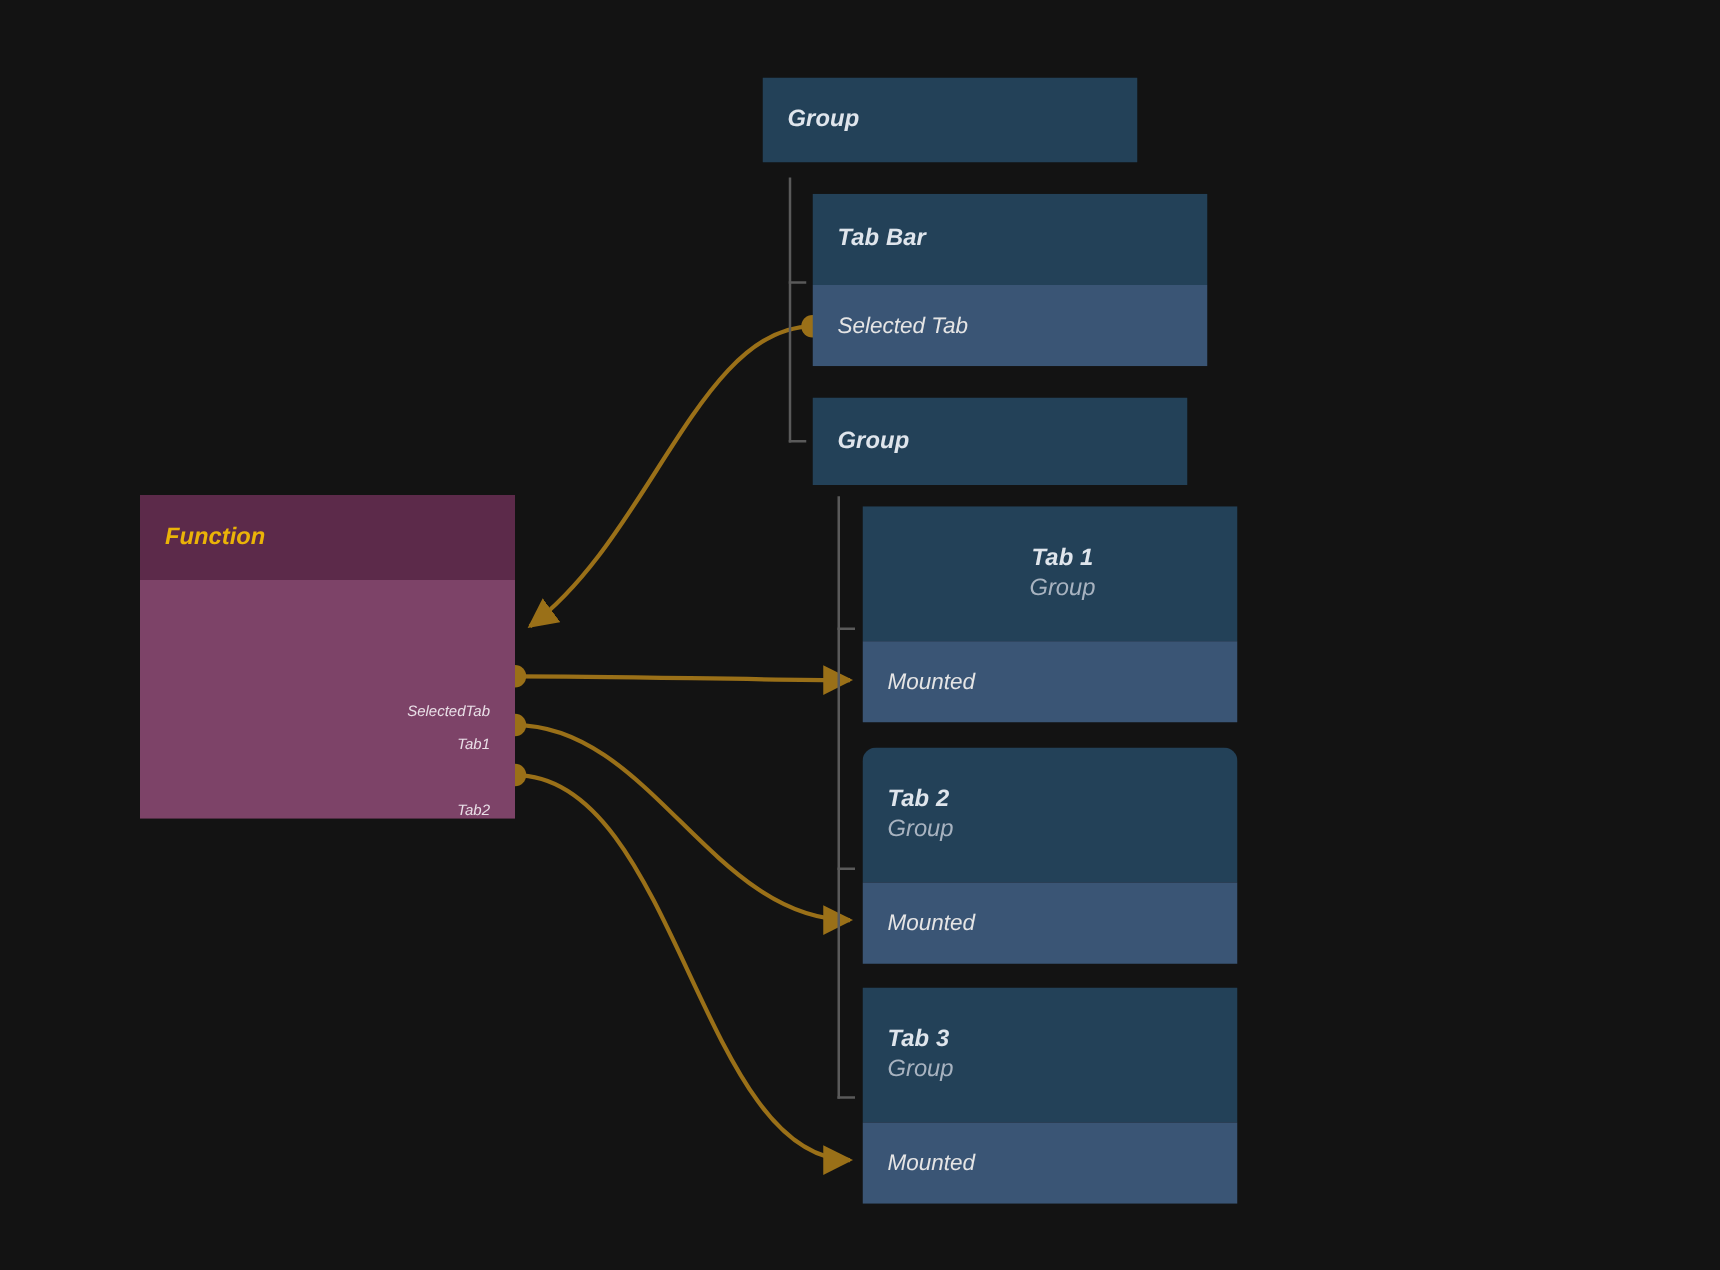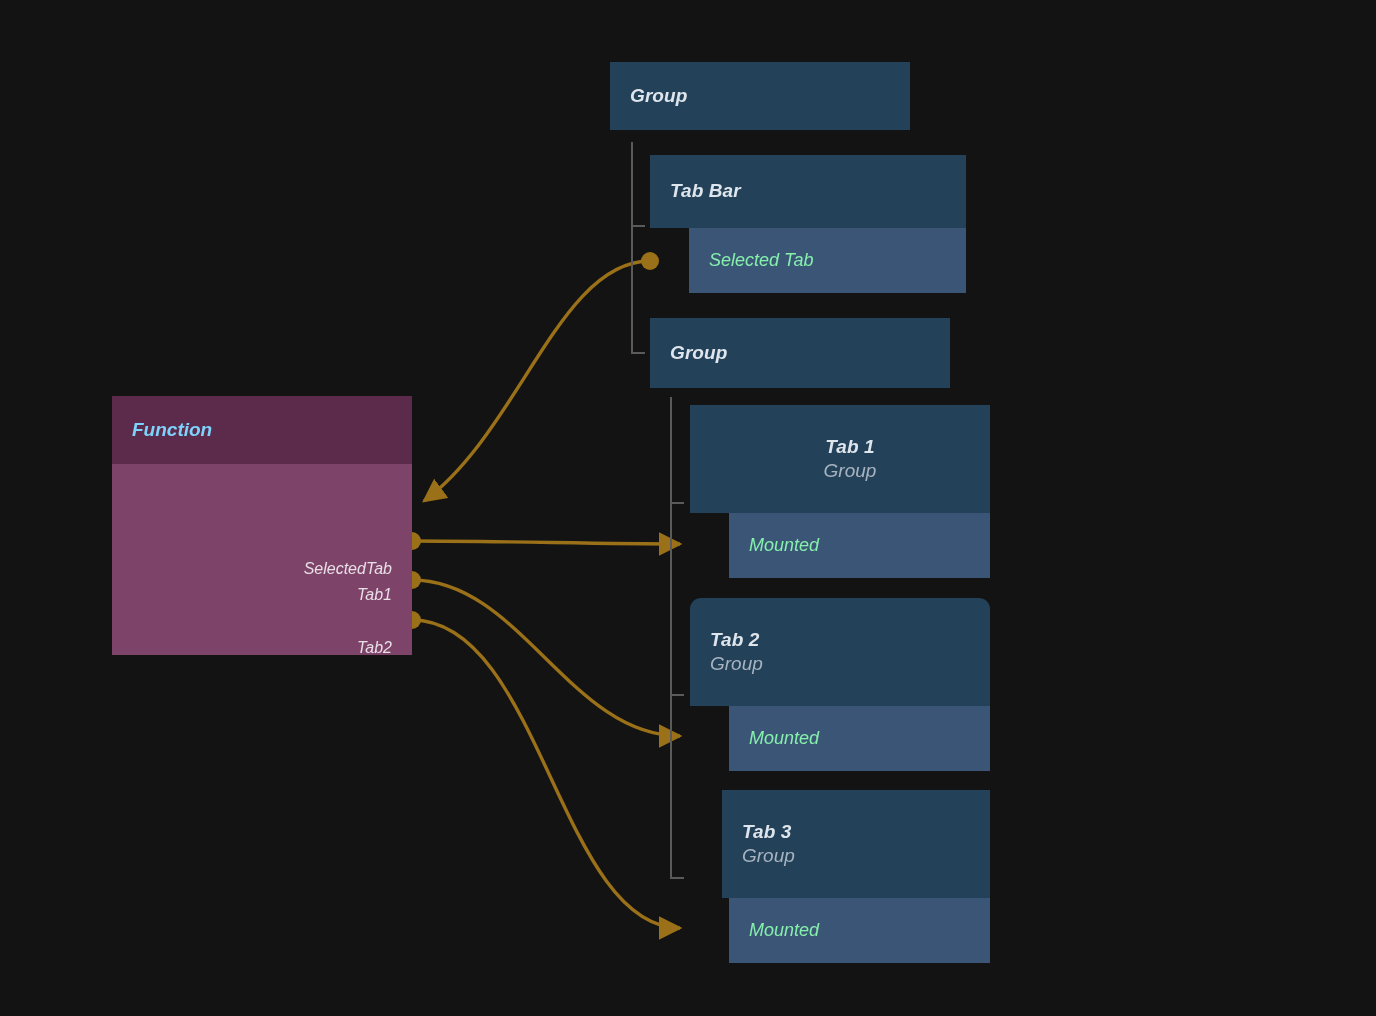--- a/index.html
+++ b/index.html
@@ -55,48 +55,47 @@
   }
   .n-title.plain { font-weight: bold; }
   .n-sub {
     font-size: 19px;
     font-weight: normal;
     color: #a8b3c0;
     line-height: 1.22;
   }
   .n-row {
     background: #3a5575;
-    color: #86efac;
+    color: #e5e5e5;
     font-size: 18px;
     display: flex;
     align-items: center;
     box-sizing: border-box;
-    margin-left: 39px;
   }
 
   
   .fn-head {
     background: #5c2a4a;
-    color: #7dd3fc;
+    color: #eab308;
     box-sizing: border-box;
     display: flex;
     align-items: center;
     font-size: 19px;
     font-weight: bold;
   }
   .fn-body {
     background: #7d4368;
     box-sizing: border-box;
     position: relative;
   }
   .fn-port {
     position: absolute;
     right: 20px;
     color: #e9dfe7;
-    font-size: 16px;
+    font-size: 12px;
     white-space: nowrap;
     transform: translateY(-50%);
   }
 
   
   .tree-v {
     position: absolute;
     width: 2px;
     background: #5a5a5a;
   }
@@ -178,21 +177,21 @@
     <div class="n-head" style="height:108px; padding:0 0 0 20px;">
       <div class="n-title">Tab 2</div>
       <div class="n-sub">Group</div>
     </div>
     <div class="n-row" style="height:65px; padding:0 0 0 20px;">
       <span>Mounted</span>
     </div>
   </div>
 
   <div class="node" style="left:690px; top:790px; width:300px; height:173px;">
-    <div class="n-head" style="height:108px; padding:0 0 0 20px;margin-left:32px;">
+    <div class="n-head" style="height:108px; padding:0 0 0 20px;">
       <div class="n-title">Tab 3</div>
       <div class="n-sub">Group</div>
     </div>
     <div class="n-row" style="height:65px; padding:0 0 0 20px;">
       <span>Mounted</span>
     </div>
   </div>
 
   <div class="node" style="left:112px; top:396px; width:300px; height:259px;">
     <div class="fn-head" style="height:68px; padding:0 0 0 20px;">

